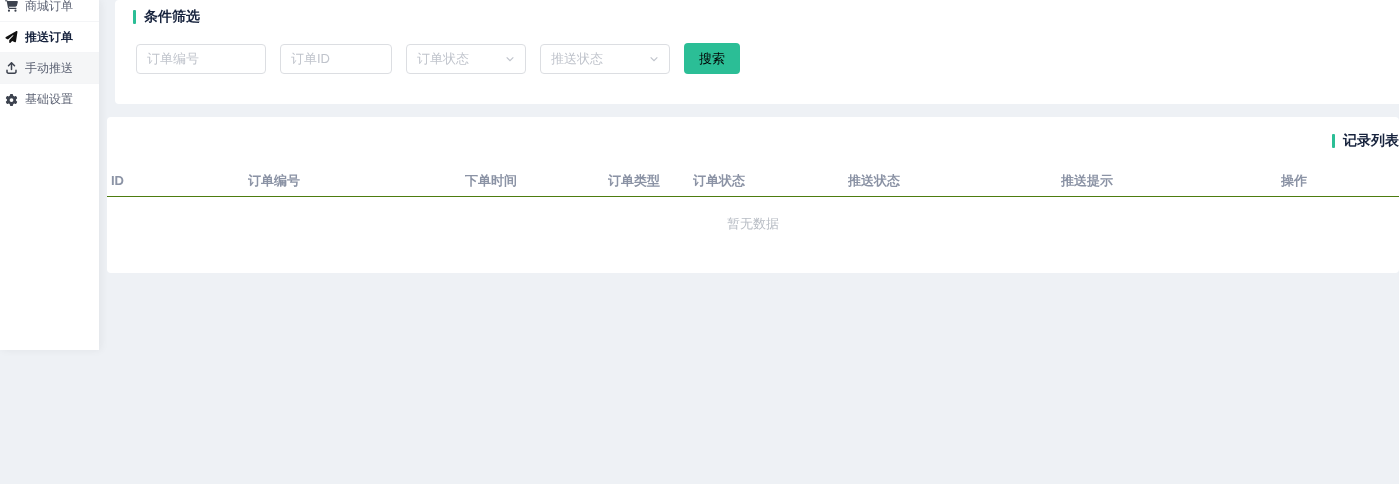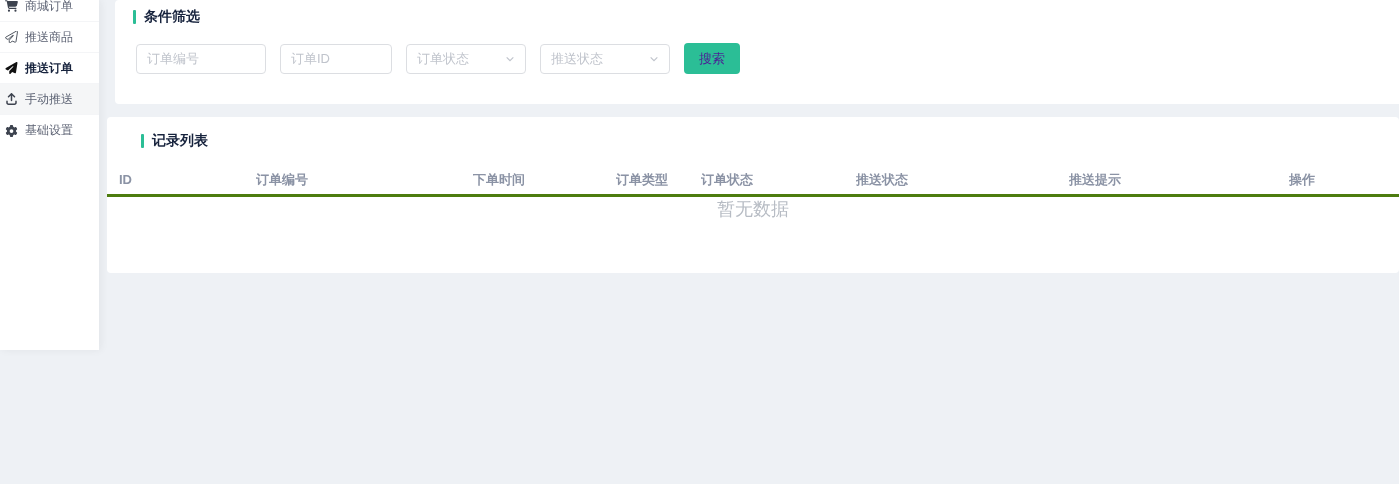--- a/index.html
+++ b/index.html
@@ -54,67 +54,59 @@
   .f-select {
     height: 30px; border: 1px solid #dcdee2; border-radius: 4px;
     display: flex; align-items: center; justify-content: space-between;
     padding: 0 10px; font-size: 13px; color: #c0c4cc; cursor: pointer;
     margin-right: 14px; background: #fff;
   }
   .f-select.w3 { width: 120px; }
   .f-select.w4 { width: 130px; }
   .chev { display: inline-flex; }
   .search-btn {
-    width: 56px; height: 31px; background: #2bbe96; color: #4c1d95;
+    width: 56px; height: 31px; background: #2bbe96; color: #000000;
     border: none; border-radius: 4px; font-size: 13px; cursor: pointer;
     font-family: "Liberation Sans", "DejaVu Sans", sans-serif;
   }
 
   .gap { height: 13px; flex: 0 0 13px; }
 
   .records-card { height: 156px; padding-top: 15px; }
-  .records-card .card-title { padding-left: 34px; }
+  .records-card .card-title { padding-left: 34px; justify-content: flex-end; }
   .table-header {
     display: flex; align-items: center; height: 32px; margin-top: 15px;
-    padding: 0 12px; border-bottom: 3px solid #4d7c0f;
+    padding: 0 4px; border-bottom: 1px solid #4d7c0f;
   }
   .th { font-size: 13px; color: #8b93a5; font-weight: bold; white-space: nowrap; overflow: hidden; }
   .col0 { width: 137px; } .col1 { width: 217px; } .col2 { width: 143px; }
   .col3 { width: 85px; }  .col4 { width: 155px; } .col5 { width: 213px; }
   .col6 { width: 220px; } .col7 { flex: 1 1 auto; }
   .empty-row {
-    height: 36px; display: flex; align-items: flex-start; justify-content: center;
-    font-size: 18px; color: #b7bcc4;
+    height: 36px; display: flex; align-items: flex-end; justify-content: center;
+    font-size: 13px; color: #b7bcc4;
   }
 </style>
 </head>
 <body>
 
 <div class="app">
 
   <aside class="sidebar">
     <nav class="menu">
 
       <div class="menu-item">
         <span class="micon">
           <svg viewBox="0 0 576 512" fill="currentColor">
               <path d="M0 24C0 10.7 10.7 0 24 0H69.5c22 0 41.5 12.8 50.6 32h411c26.3 0 45.5 25 38.6 50.4l-41 152.3c-8.5 31.4-37 53.3-69.5 53.3H170.7l5.4 28.5c2.2 11.3 12.1 19.5 23.6 19.5H488c13.3 0 24 10.7 24 24s-10.7 24-24 24H199.7c-34.6 0-64.3-24.6-70.7-58.5L77.4 54.5c-.7-3.8-4-6.5-7.9-6.5H24C10.7 48 0 37.3 0 24zM128 464a48 48 0 1 1 96 0 48 48 0 1 1 -96 0zm336-48a48 48 0 1 1 0 96 48 48 0 1 1 0-96z"></path>
             </svg>
         </span>
         <span class="mlabel">商城订单</span>
       </div>
 
-      <div class="menu-item">
-        <span class="micon">
-          <svg viewBox="0 0 512 512" fill="none" stroke="currentColor" stroke-width="38">
-              <path d="M498.1 5.6c10.1 7 15.4 19.1 13.5 31.2l-64 416c-1.5 9.7-7.4 18.2-16 23s-18.9 5.4-28 1.6L284 427.7l-68.5 74.1c-8.9 9.7-22.9 12.9-35.2 8.1S160 493.2 160 480V396.4c0-4 1.5-7.8 4.2-10.7L331.8 202.8c5.8-6.3 5.6-16-.4-22s-15.7-6.4-22-.7L106 360.8 17.7 316.6C7.1 311.3 .3 300.7 0 288.9s5.9-22.8 16.1-28.7l448-256c10.7-6.1 23.9-5.5 34 1.4z"></path>
-            </svg>
-        </span>
-        <span class="mlabel">推送商品</span>
-      </div>
 
       <div class="menu-item active">
         <span class="micon">
           <svg viewBox="0 0 512 512" fill="currentColor">
               <path d="M498.1 5.6c10.1 7 15.4 19.1 13.5 31.2l-64 416c-1.5 9.7-7.4 18.2-16 23s-18.9 5.4-28 1.6L284 427.7l-68.5 74.1c-8.9 9.7-22.9 12.9-35.2 8.1S160 493.2 160 480V396.4c0-4 1.5-7.8 4.2-10.7L331.8 202.8c5.8-6.3 5.6-16-.4-22s-15.7-6.4-22-.7L106 360.8 17.7 316.6C7.1 311.3 .3 300.7 0 288.9s5.9-22.8 16.1-28.7l448-256c10.7-6.1 23.9-5.5 34 1.4z"></path>
             </svg>
         </span>
         <span class="mlabel">推送订单</span>
       </div>
 

